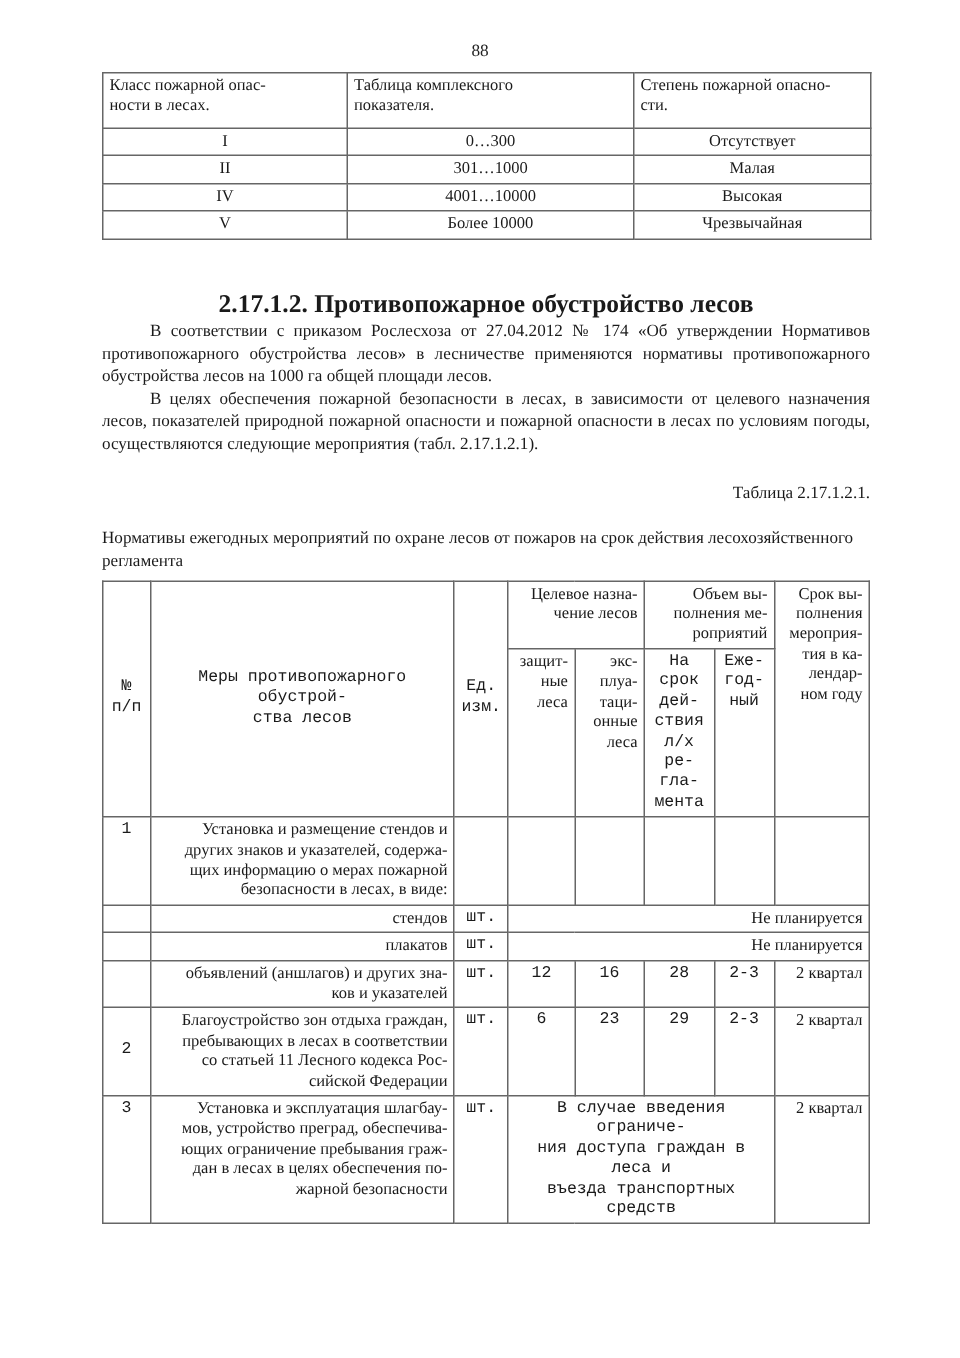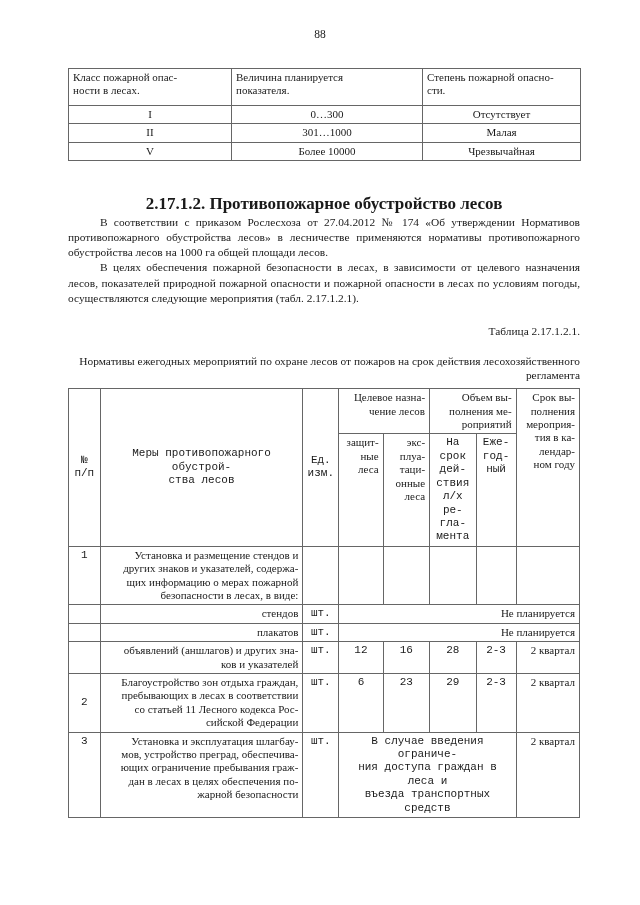--- a/index.html
+++ b/index.html
@@ -25,21 +25,21 @@
     position: absolute;
     top: 28px;
     left: 0;
     width: 640px;
     text-align: center;
     font-size: 11.5px;
     color: #222;
   }
   .content {
     position: absolute;
-    top: 68px;
+    top: 48px;
     left: 68px;
     width: 512px;
   }
 
   
   table.doc-table {
     border-collapse: collapse;
     width: 100%;
     table-layout: fixed;
     font-size: 11px;
@@ -77,21 +77,21 @@
     hyphens: manual;
   }
   p.first-para { margin-top: 17px; }
   .tbl-num {
     font-size: 11.4px;
     text-align: right;
     margin: 19px 0 0 0;
   }
   .tbl-caption {
     font-size: 11.4px;
-    text-align: right;
+    text-align: left;
     margin: 17px 0 5px 0;
     line-height: 1.3;
   }
 
   
   .t2 { font-size: 10.2px; line-height: 1.2; }
   .t2 td { padding: 1px 3px; text-align: right; }
   .t2 .c-num   { width: 30px;  text-align: center; }
   .t2 .c-meas  { width: 192px; }
   .t2 .c-unit  { width: 34px;  text-align: center; }
@@ -120,38 +120,43 @@
         <col style="width:191px">
         <col style="width:158px">
       </colgroup>
       <tbody>
         <tr class="hdr">
           <td>
             <div>Класс пожарной опас-</div>
             <div>ности в лесах.</div>
           </td>
           <td>
-            <div>Величина планируется</div>
+            <div>Таблица комплексного</div>
             <div>показателя.</div>
           </td>
           <td>
             <div>Степень пожарной опасно-</div>
             <div>сти.</div>
           </td>
         </tr>
 
         <tr>
           <td class="ctr">I</td>
           <td class="ctr">0…300</td>
           <td class="ctr">Отсутствует</td>
         </tr>
         <tr>
           <td class="ctr">II</td>
           <td class="ctr">301…1000</td>
           <td class="ctr">Малая</td>
+        </tr>
+        <tr>
+          <td class="ctr">IV</td>
+          <td class="ctr">4001…10000</td>
+          <td class="ctr">Высокая</td>
         </tr>
         <tr>
           <td class="ctr">V</td>
           <td class="ctr">Более 10000</td>
           <td class="ctr">Чрезвычайная</td>
         </tr>
       </tbody>
     </table>
 
     <h2 class="section-title">2.17.1.2. Противопожарное обустройство лесов</h2>

